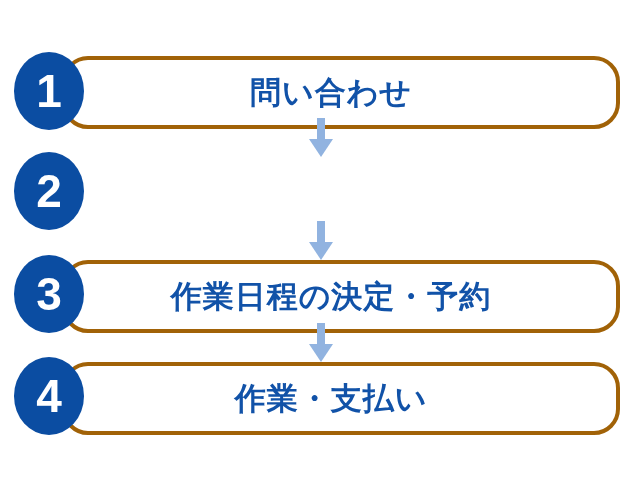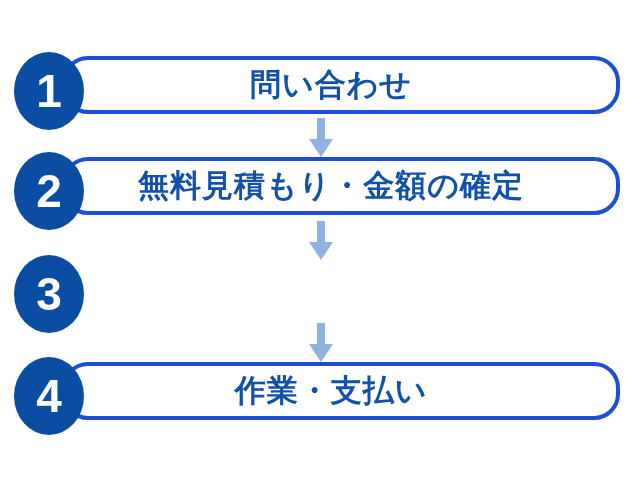--- a/index.html
+++ b/index.html
@@ -12,23 +12,23 @@
     position: relative;
     width: 640px;
     height: 480px;
     background: #ffffff;
     overflow: hidden;
   }
   .step-box {
     position: absolute;
     left: 62px;
     width: 558px;
-    height: 58px;
+    height: 73px;
     box-sizing: border-box;
-    border: 4px solid #1d4ed8;
+    border: 4px solid #a16207;
     border-radius: 26px;
     background: #ffffff;
     display: flex;
     align-items: center;
     justify-content: center;
   }
   .step-label {
     color: #1152a8;
     font-size: 31px;
     font-weight: bold;
@@ -89,34 +89,34 @@
     <span class="step-number">1</span>
   </div>
 
   <div class="arrow" id="arrow-1">
     <svg width="26" height="39" viewBox="0 0 26 39">
       <rect class="arrow-fill" x="9" y="0" width="8" height="22"></rect>
       <polygon class="arrow-fill" points="1,21 25,21 13,39"></polygon>
     </svg>
   </div>
 
-  <div class="step-box" id="box-2">
-    <span class="step-label">無料見積もり・金額の確定</span>
-  </div>
   <div class="step-circle" id="circle-2">
     <span class="step-number">2</span>
   </div>
 
   <div class="arrow" id="arrow-2">
     <svg width="26" height="39" viewBox="0 0 26 39">
       <rect class="arrow-fill" x="9" y="0" width="8" height="22"></rect>
       <polygon class="arrow-fill" points="1,21 25,21 13,39"></polygon>
     </svg>
   </div>
 
+  <div class="step-box" id="box-3">
+    <span class="step-label">作業日程の決定・予約</span>
+  </div>
   <div class="step-circle" id="circle-3">
     <span class="step-number">3</span>
   </div>
 
   <div class="arrow" id="arrow-3">
     <svg width="26" height="39" viewBox="0 0 26 39">
       <rect class="arrow-fill" x="9" y="0" width="8" height="22"></rect>
       <polygon class="arrow-fill" points="1,21 25,21 13,39"></polygon>
     </svg>
   </div>

